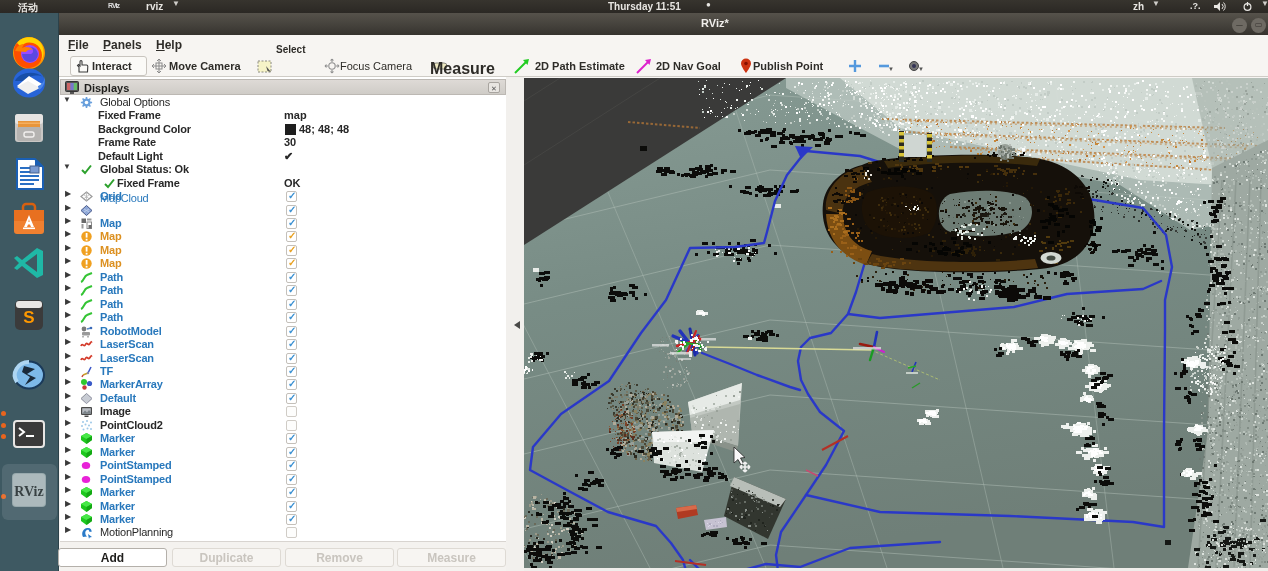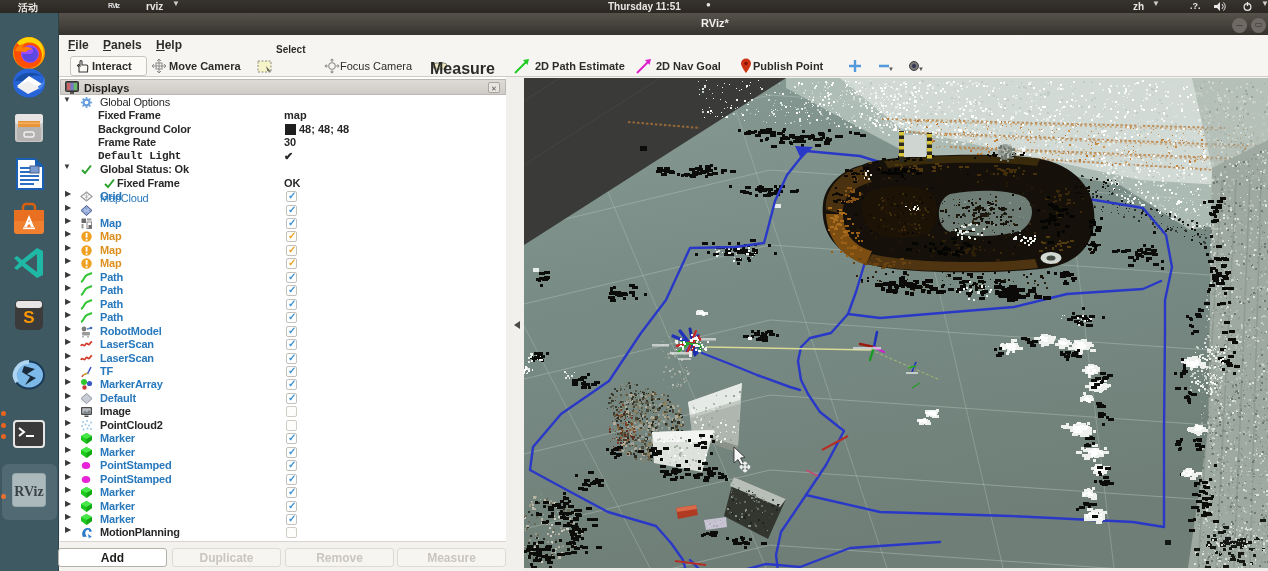--- a/index.html
+++ b/index.html
@@ -199,21 +199,21 @@
     </svg>
   </div>
 <span class="abs" style="left:100px;top:96px;font-size:11px;font-weight:normal;color:#282828;letter-spacing:-0.2px;">Global Options</span>
 <span class="abs" style="left:98px;top:109px;font-size:11px;font-weight:bold;color:#282828;letter-spacing:-0.2px;">Fixed Frame</span>
 <span class="abs" style="left:284px;top:109px;font-size:11px;font-weight:bold;color:#282828;">map</span>
 <span class="abs" style="left:98px;top:123px;font-size:11px;font-weight:bold;color:#282828;letter-spacing:-0.2px;">Background Color</span>
 <div class="abs" style="left:285px;top:124px;width:11px;height:11px;background:#1e1e1e;"></div>
 <span class="abs" style="left:299px;top:123px;font-size:11px;font-weight:bold;color:#282828;">48; 48; 48</span>
 <span class="abs" style="left:98px;top:136px;font-size:11px;font-weight:bold;color:#282828;letter-spacing:-0.2px;">Frame Rate</span>
 <span class="abs" style="left:284px;top:136px;font-size:11px;font-weight:bold;color:#282828;">30</span>
-<span class="abs" style="left:98px;top:150px;font-size:11px;font-weight:bold;color:#282828;letter-spacing:-0.2px;font-family:Liberation Mono, monospace;">Default Light</span>
+<span class="abs" style="left:98px;top:150px;font-size:11px;font-weight:bold;color:#282828;letter-spacing:-0.2px;">Default Light</span>
 <span class="abs" style="left:284px;top:150px;font-size:11px;font-weight:bold;color:#282828;">✔</span>
 <span class="abs" style="left:63px;top:162px;font-size:8px;color:#3a3a3a;">▼</span>
 <div class="abs" style="left:80px;top:163px;width:13px;height:13px;">
     <svg width="13" height="13" viewBox="0 0 13 13" style="position:absolute;left:0;top:0">
       <path d="M2 7 L5 10 L11 2.5" fill="none" stroke="#2da12d" stroke-width="2"></path>
     </svg>
   </div>
 <span class="abs" style="left:100px;top:163px;font-size:11px;font-weight:bold;color:#282828;letter-spacing:-0.2px;">Global Status: Ok</span>
 <div class="abs" style="left:103px;top:177px;width:13px;height:13px;">
     <svg width="13" height="13" viewBox="0 0 13 13" style="position:absolute;left:0;top:0">
@@ -513,21 +513,21 @@
 <div class="abs" style="left:286px;top:514px;width:11px;height:11px;border:1px solid #c4c0ba;border-radius:2px;background:#fff;">
     <span style="position:absolute;left:1px;top:-2px;font-size:10px;font-weight:bold;color:#3a90d2;">✓</span>
   </div>
 <span class="abs" style="left:65px;top:525px;font-size:8px;color:#3a3a3a;">▶</span>
 <div class="abs" style="left:80px;top:526px;width:13px;height:13px;">
     <svg width="13" height="13" viewBox="0 0 13 13" style="position:absolute;left:0;top:0">
       <path d="M3 11 C1 7 3 2.5 7.5 2 C10.5 1.7 12 4 11.5 6 L9 5.5 C9.5 4 8 3.5 7 4 C4.5 5 5 9 7 10.5 Z" fill="#2a7ac8"></path>
       <path d="M8 8 L12 11 L9.5 11.5 L9 13 Z" fill="#2a7ac8"></path>
     </svg>
   </div>
-<span class="abs" style="left:100px;top:526px;font-size:11px;font-weight:bold;color:#282828;letter-spacing:-0.2px;">MotionPlanning</span>
+<span class="abs" style="left:100px;top:526px;font-size:11px;font-weight:normal;color:#282828;letter-spacing:-0.2px;">MotionPlanning</span>
 <div class="abs" style="left:286px;top:527px;width:11px;height:11px;border:1px solid #d0ccc6;border-radius:2px;background:#fdfdfc;"></div>
 <div class="abs" style="left:60px;top:541px;width:446px;height:30px;background:#f4f2ef;border-top:1px solid #d8d4d0;"></div>
 <div class="abs" style="left:58px;top:548px;width:109px;height:19px;background:#fff;border:1px solid #b4b0aa;border-radius:3px;text-align:center;font-size:12px;font-weight:bold;color:#1f1e1c;line-height:18px;">Add</div>
 <div class="abs" style="left:172px;top:548px;width:109px;height:19px;background:#f7f5f2;border:1px solid #dedad4;border-radius:3px;text-align:center;font-size:12px;font-weight:bold;color:#c9c5bf;line-height:18px;">Duplicate</div>
 <div class="abs" style="left:285px;top:548px;width:109px;height:19px;background:#f7f5f2;border:1px solid #dedad4;border-radius:3px;text-align:center;font-size:12px;font-weight:bold;color:#c9c5bf;line-height:18px;">Remove</div>
 <div class="abs" style="left:397px;top:548px;width:109px;height:19px;background:#f7f5f2;border:1px solid #dedad4;border-radius:3px;text-align:center;font-size:12px;font-weight:bold;color:#c9c5bf;line-height:18px;">Measure</div>
 <div class="abs" style="left:506px;top:77px;width:18px;height:494px;background:#f2f0ed;"></div>
 <div class="abs" style="left:514px;top:321px;width:0;height:0;border-top:4px solid transparent;border-bottom:4px solid transparent;border-right:6px solid #4a4a48;"></div>
 <svg class="abs" style="left:524px;top:78px;" width="744" height="490" viewBox="524 78 744 490" preserveAspectRatio="none">
     <defs>

